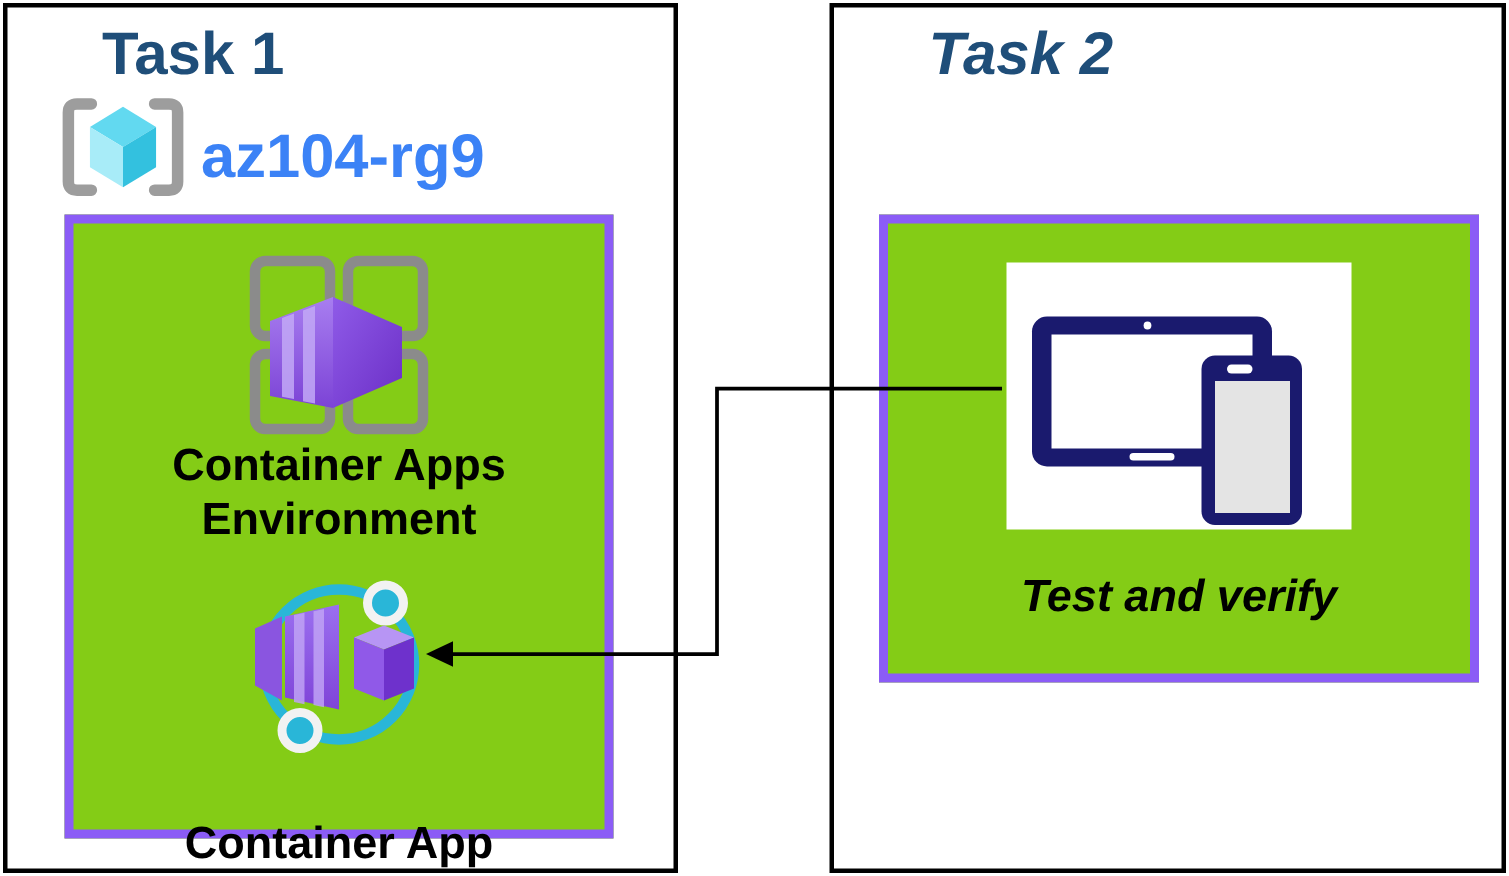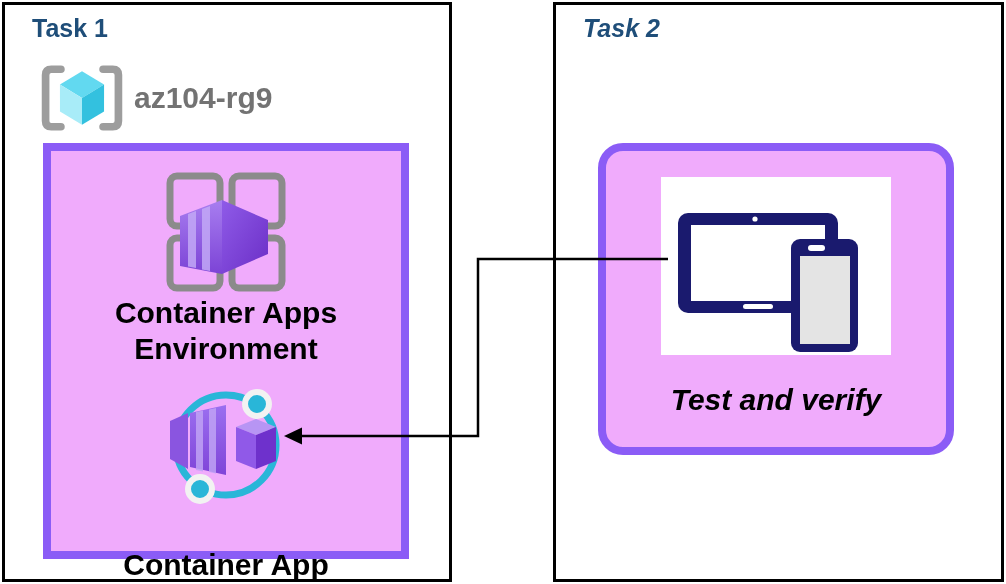--- a/index.html
+++ b/index.html
@@ -4,31 +4,31 @@
 <style>
   html,body{margin:0;padding:0;background:#fff;}
   .canvas{
     position:relative;width:1006px;height:584px;background:#fff;overflow:hidden;
     font-family:"Liberation Sans", sans-serif;
   }
   .outer-box{
     position:absolute;background:#fff;border:3px solid #000;box-sizing:border-box;
   }
   .task-title{
-    position:absolute;font-size:25px;font-weight:700;color:#1F4E79;white-space:nowrap;
+    position:absolute;font-size:40px;font-weight:700;color:#1F4E79;white-space:nowrap;margin-left:36px;
   }
   .inner-box{
-    position:absolute;background:#f0abfc;border:8px solid #8b5cf6;box-sizing:border-box;
+    position:absolute;background:#84cc16;border:6px solid #8b5cf6;box-sizing:border-box;
   }
   .node-label{
     position:absolute;left:0;width:100%;text-align:center;font-size:30px;font-weight:700;
     color:#000;line-height:36px;white-space:pre-line;
   }
   .rg-name{
-    position:absolute;font-size:30px;font-weight:700;color:#737373;white-space:nowrap;
+    position:absolute;font-size:41px;font-weight:700;color:#3b82f6;white-space:nowrap;
   }
   .icon-abs{position:absolute;}
   .centered{left:50%;transform:translateX(-50%);}
   .devices-bg{
     position:absolute;background:#fff;width:230px;height:178px;
   }
   .connector-overlay{
     position:absolute;left:0;top:0;width:1006px;height:584px;pointer-events:none;z-index:5;
   }
 </style>
@@ -104,21 +104,21 @@
       </div>
 
       <div class="node-label" style="top:353px;margin-top:43px;">Container App</div>
     </div>
   </div>
 
   <div class="outer-box" style="left:553px;top:2px;width:451px;height:580px;font-style:italic;">
 
     <div class="task-title" style="left:27px;top:9px;">Task 2</div>
 
-    <div class="inner-box" style="left:42px;top:138px;width:356px;height:312px;border-radius:25px;">
+    <div class="inner-box" style="left:30px;top:138px;width:400px;height:312px;">
 
       <div class="devices-bg centered" style="top:26px;">
         <div class="icon-abs" style="left:0;top:0;width:230px;height:178px;">
           <svg width="230" height="178" viewBox="0 0 230 178">
             <rect x="17" y="36" width="160" height="100" rx="10" fill="#1A1A6E"></rect>
             <rect x="30" y="48" width="134" height="76" fill="#FFFFFF"></rect>
             <circle cx="94" cy="42" r="2.6" fill="#FFFFFF"></circle>
             <rect x="82" y="127" width="30" height="5" rx="2.5" fill="#FFFFFF"></rect>
             <rect x="130" y="62" width="67" height="113" rx="9" fill="#1A1A6E"></rect>
             <rect x="139" y="79" width="50" height="88" fill="#E4E4E4"></rect>

